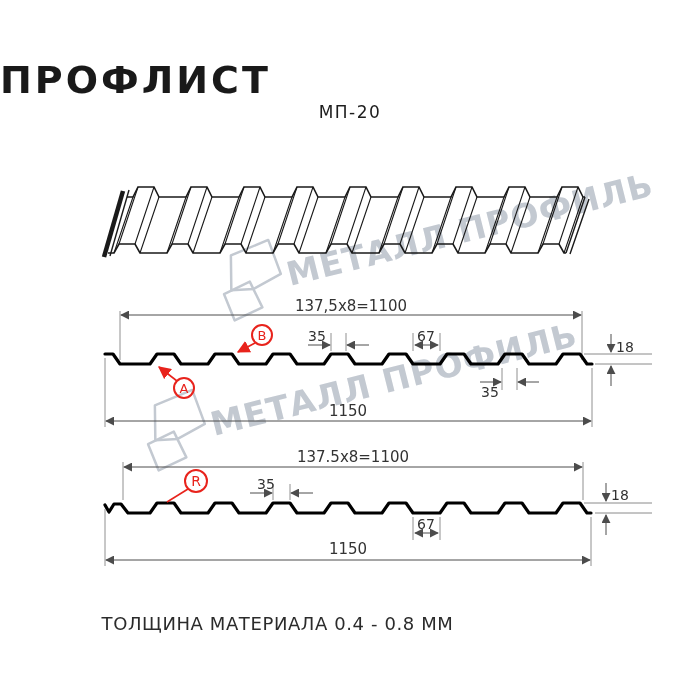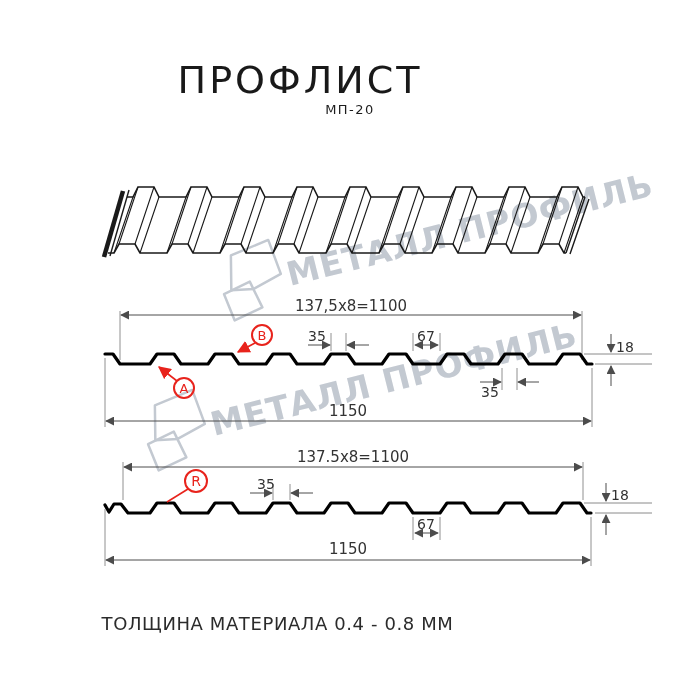--- a/index.html
+++ b/index.html
@@ -1,22 +1,22 @@
 <!DOCTYPE html>
 <html><head>
 <meta charset="utf-8">
 <style>
   html,body{margin:0;padding:0;}
   body{width:700px;height:700px;background:#ffffff;overflow:hidden;position:relative;
        font-family:"DejaVu Sans","Liberation Sans",sans-serif;}
   .page{position:absolute;inset:0;width:700px;height:700px;}
-  .title{position:absolute;left:0;top:58px;width:600px;text-align:center;
-         font-size:38px;font-weight:400;letter-spacing:3px;color:#191919;}
+  .title{position:absolute;left:0;top:58px;width:600px;
+         font-size:38px;font-weight:700;letter-spacing:3px;color:#191919;}
   .subtitle{position:absolute;left:0;top:102px;width:700px;text-align:center;
-         font-size:13px;font-weight:500;letter-spacing:1.5px;color:#1d1d1d;}
+         font-size:17px;font-weight:500;letter-spacing:1.5px;color:#1d1d1d;}
   .footer{position:absolute;left:0;top:613px;width:555px;text-align:center;
          font-size:18px;font-weight:500;letter-spacing:0.6px;color:#2b2b2b;}
   svg{position:absolute;left:0;top:0;}
   svg text{font-family:"DejaVu Sans","Liberation Sans",sans-serif;}
   .dimtext{font-size:14px;fill:#333333;}
   .dimtext-lg{font-size:15px;fill:#333333;}
   .redletter{font-size:13px;fill:#e8231c;font-weight:500;}
   .wm-text{font-size:33px;font-weight:700;fill:#c3c9d1;letter-spacing:1px;}
   .profile{stroke:#000000;stroke-width:3.2;fill:none;stroke-linejoin:round;stroke-linecap:round;}
   .ext{stroke:#909090;stroke-width:1;fill:none;}

